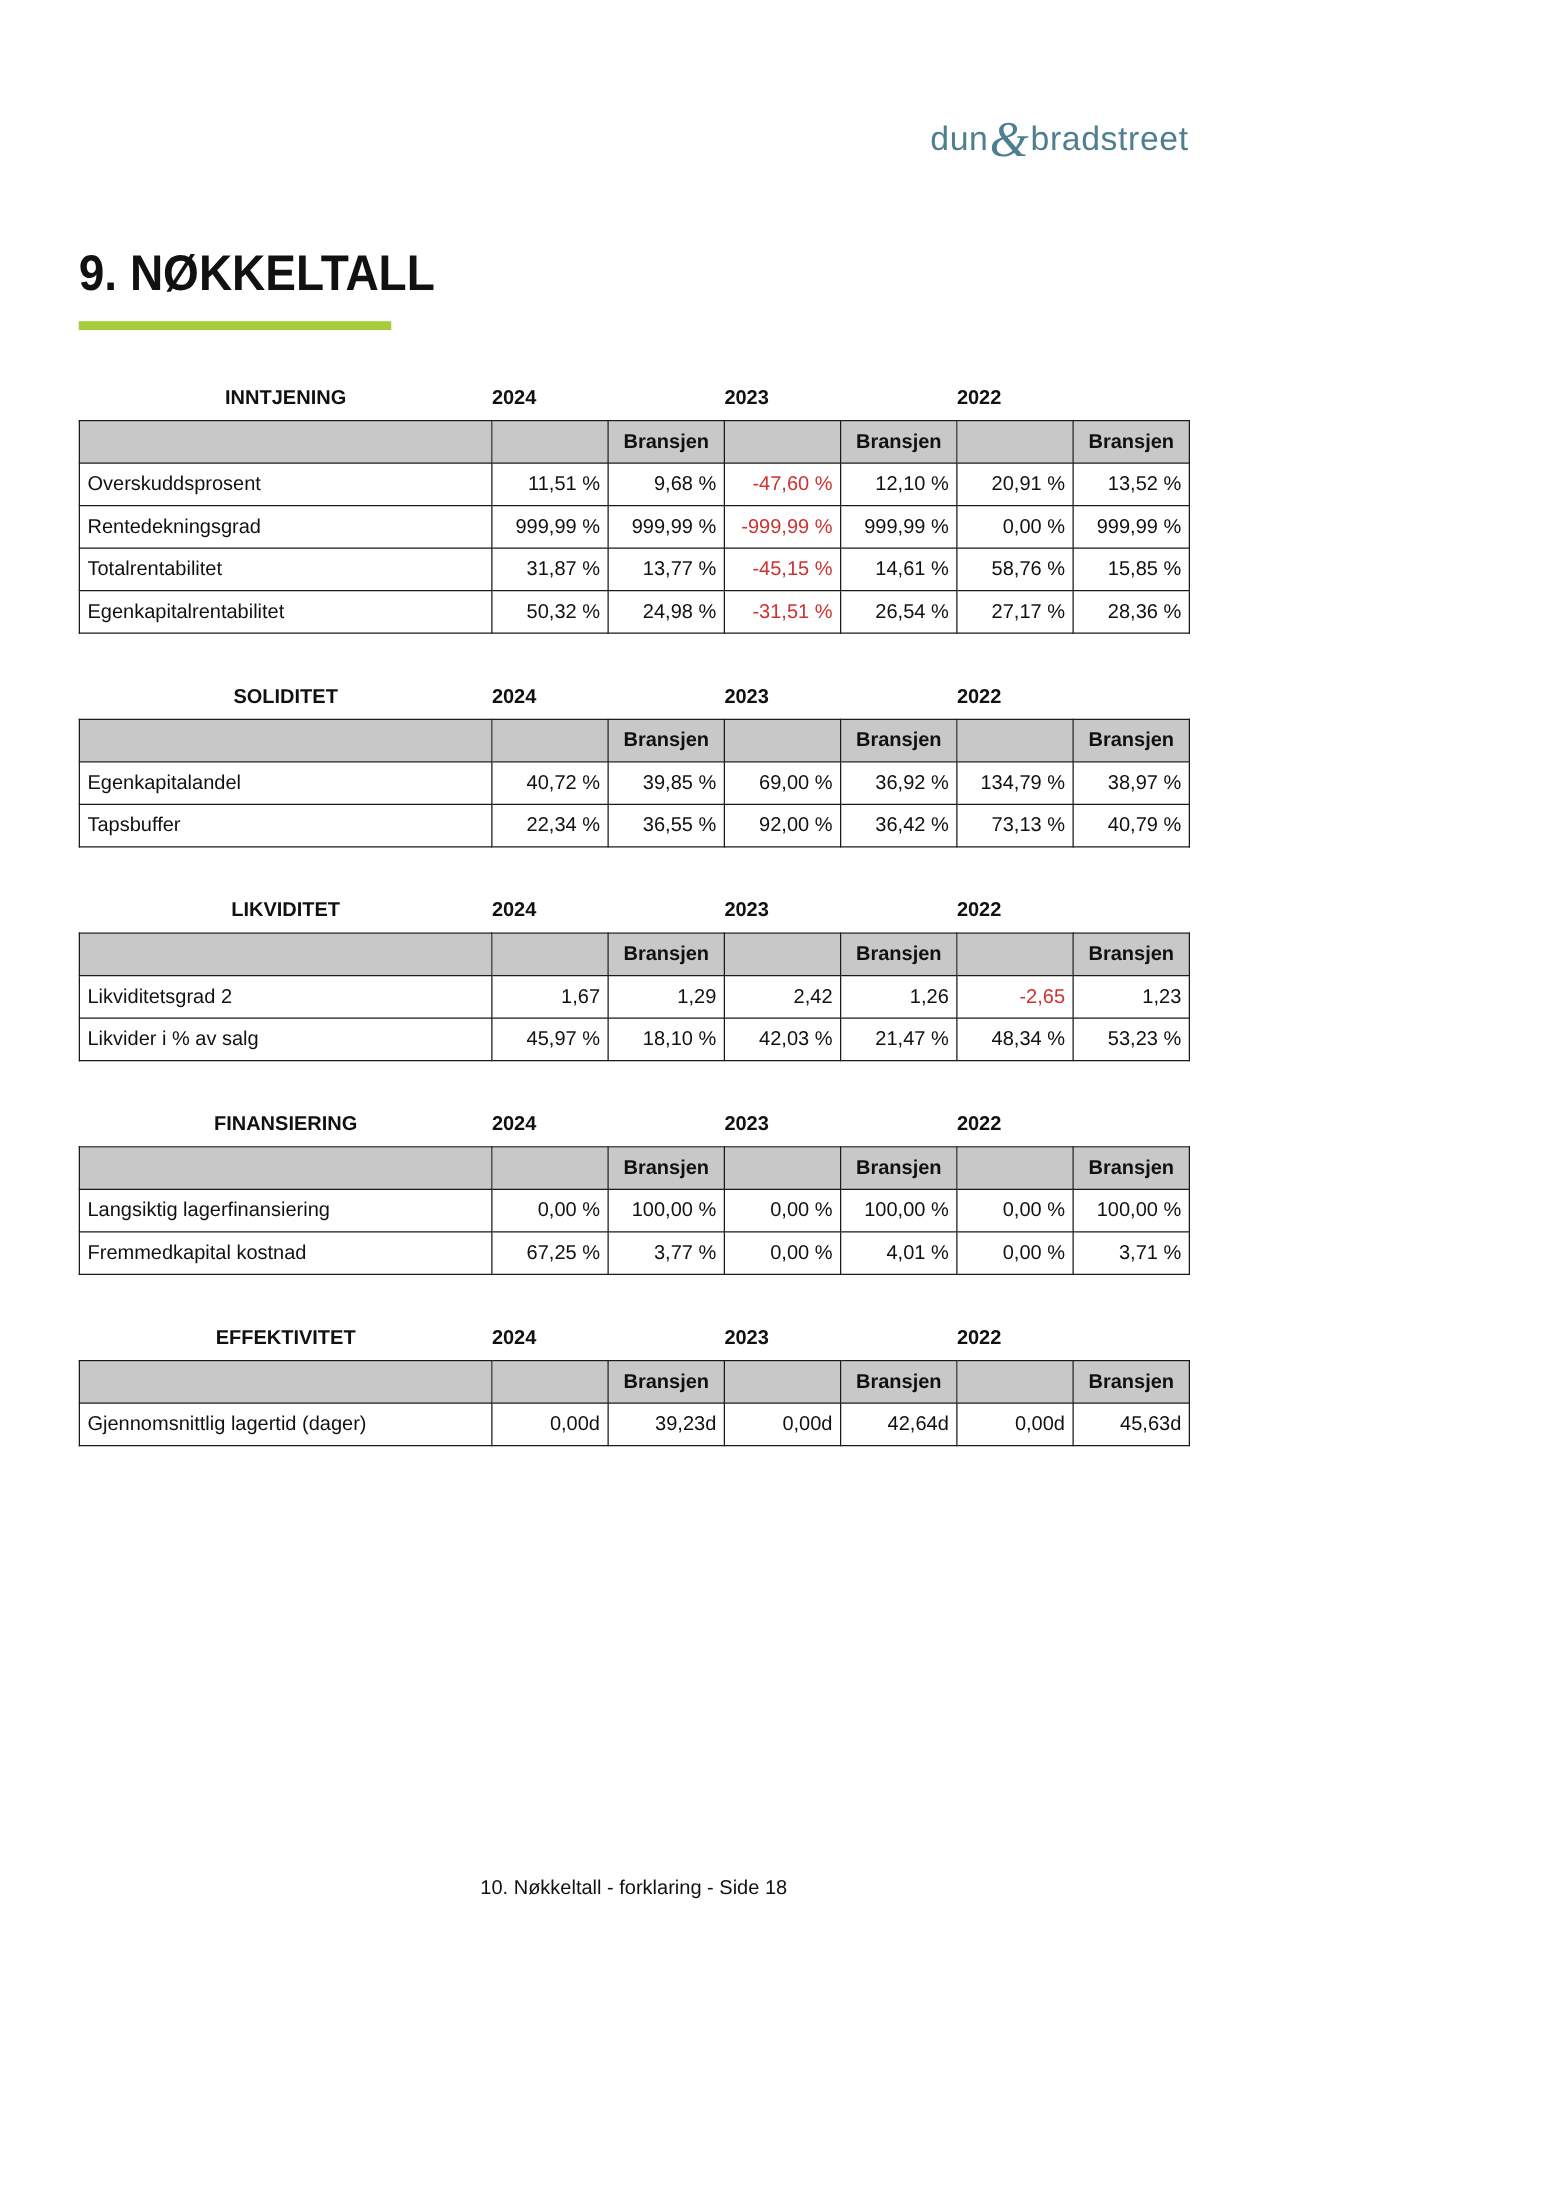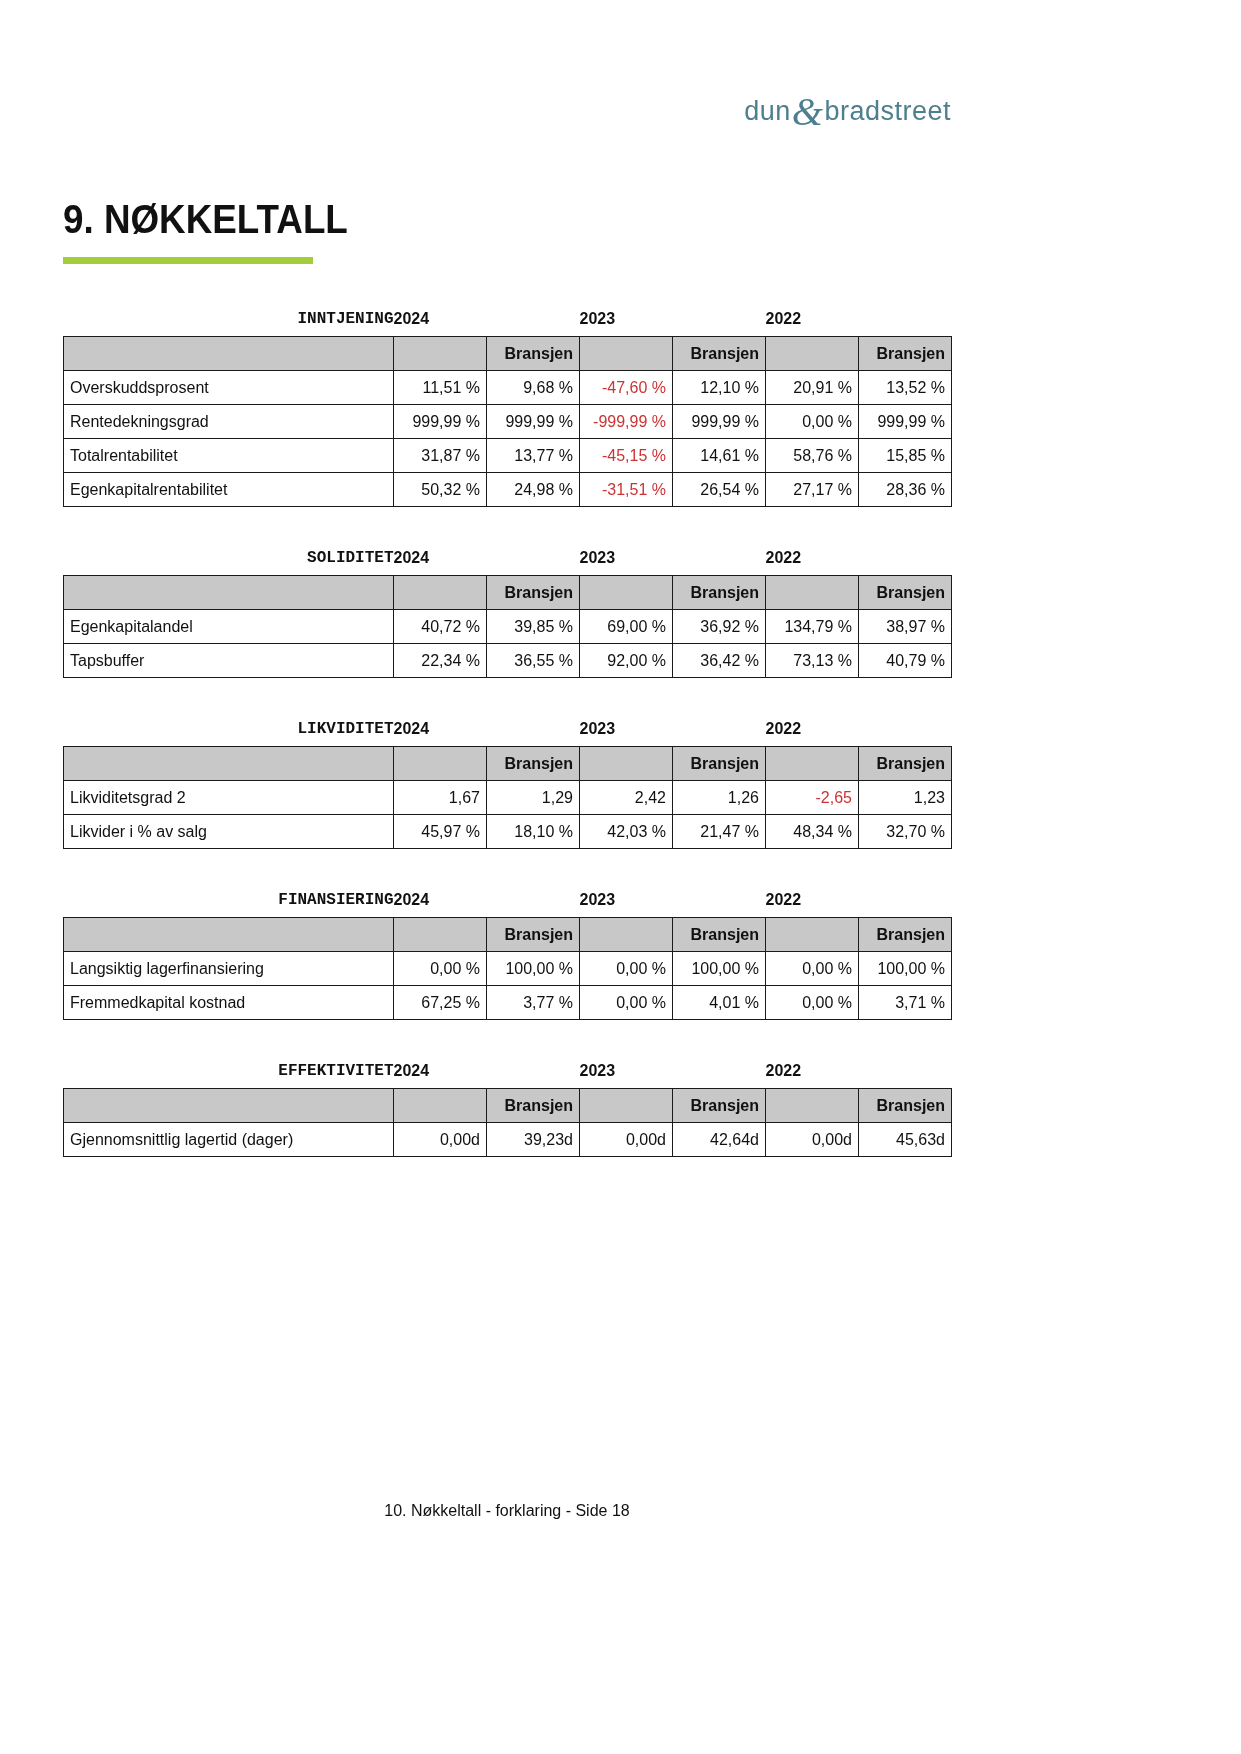--- a/index.html
+++ b/index.html
@@ -61,32 +61,33 @@
   .tables table.kpi:first-child { margin-top: 46px; }
   table.kpi col.c-label { width: 330px; }
   table.kpi col.c-val { width: 93px; }
   tr.year-row td {
     border: none;
     background: none;
     font-weight: bold;
     font-size: 16px;
     padding: 0 0 8px 0;
   }
-  tr.year-row td.section-name { text-align: right; font-family: Liberation Mono, monospace; }
+  tr.year-row td.section-name { text-align: center; }
   tr.year-row td.year-cell { text-align: left; }
   td.cell {
     border: 1px solid var(--border-dark, #1a1a1a);
     height: 29px;
     padding: 2px 6px;
     overflow: hidden;
     white-space: nowrap;
   }
   tr.bransjen-row td.cell {
     background: var(--header-gray, #c8c8c8);
     font-weight: bold;
+    text-align: center;
   }
   td.label-cell { text-align: left; }
   td.value-cell, td.bransjen-cell { text-align: right; }
   td.neg { color: var(--neg-red, #cc3333); }
   .footer {
     position: absolute;
     left: 63px;
     top: 1502px;
     width: 888px;
     text-align: center;
@@ -252,21 +253,21 @@
             <td class="cell value-cell neg">-2,65</td>
             <td class="cell value-cell">1,23</td>
           </tr>
           <tr class="data-row">
             <td class="cell label-cell">Likvider i % av salg</td>
             <td class="cell value-cell">45,97 %</td>
             <td class="cell value-cell">18,10 %</td>
             <td class="cell value-cell">42,03 %</td>
             <td class="cell value-cell">21,47 %</td>
             <td class="cell value-cell">48,34 %</td>
-            <td class="cell value-cell">32,70 %</td>
+            <td class="cell value-cell">53,23 %</td>
           </tr>
         </tbody>
       </table>
       <table class="kpi">
         <colgroup>
           <col class="c-label">
           <col class="c-val">
           <col class="c-val">
           <col class="c-val">
           <col class="c-val">

